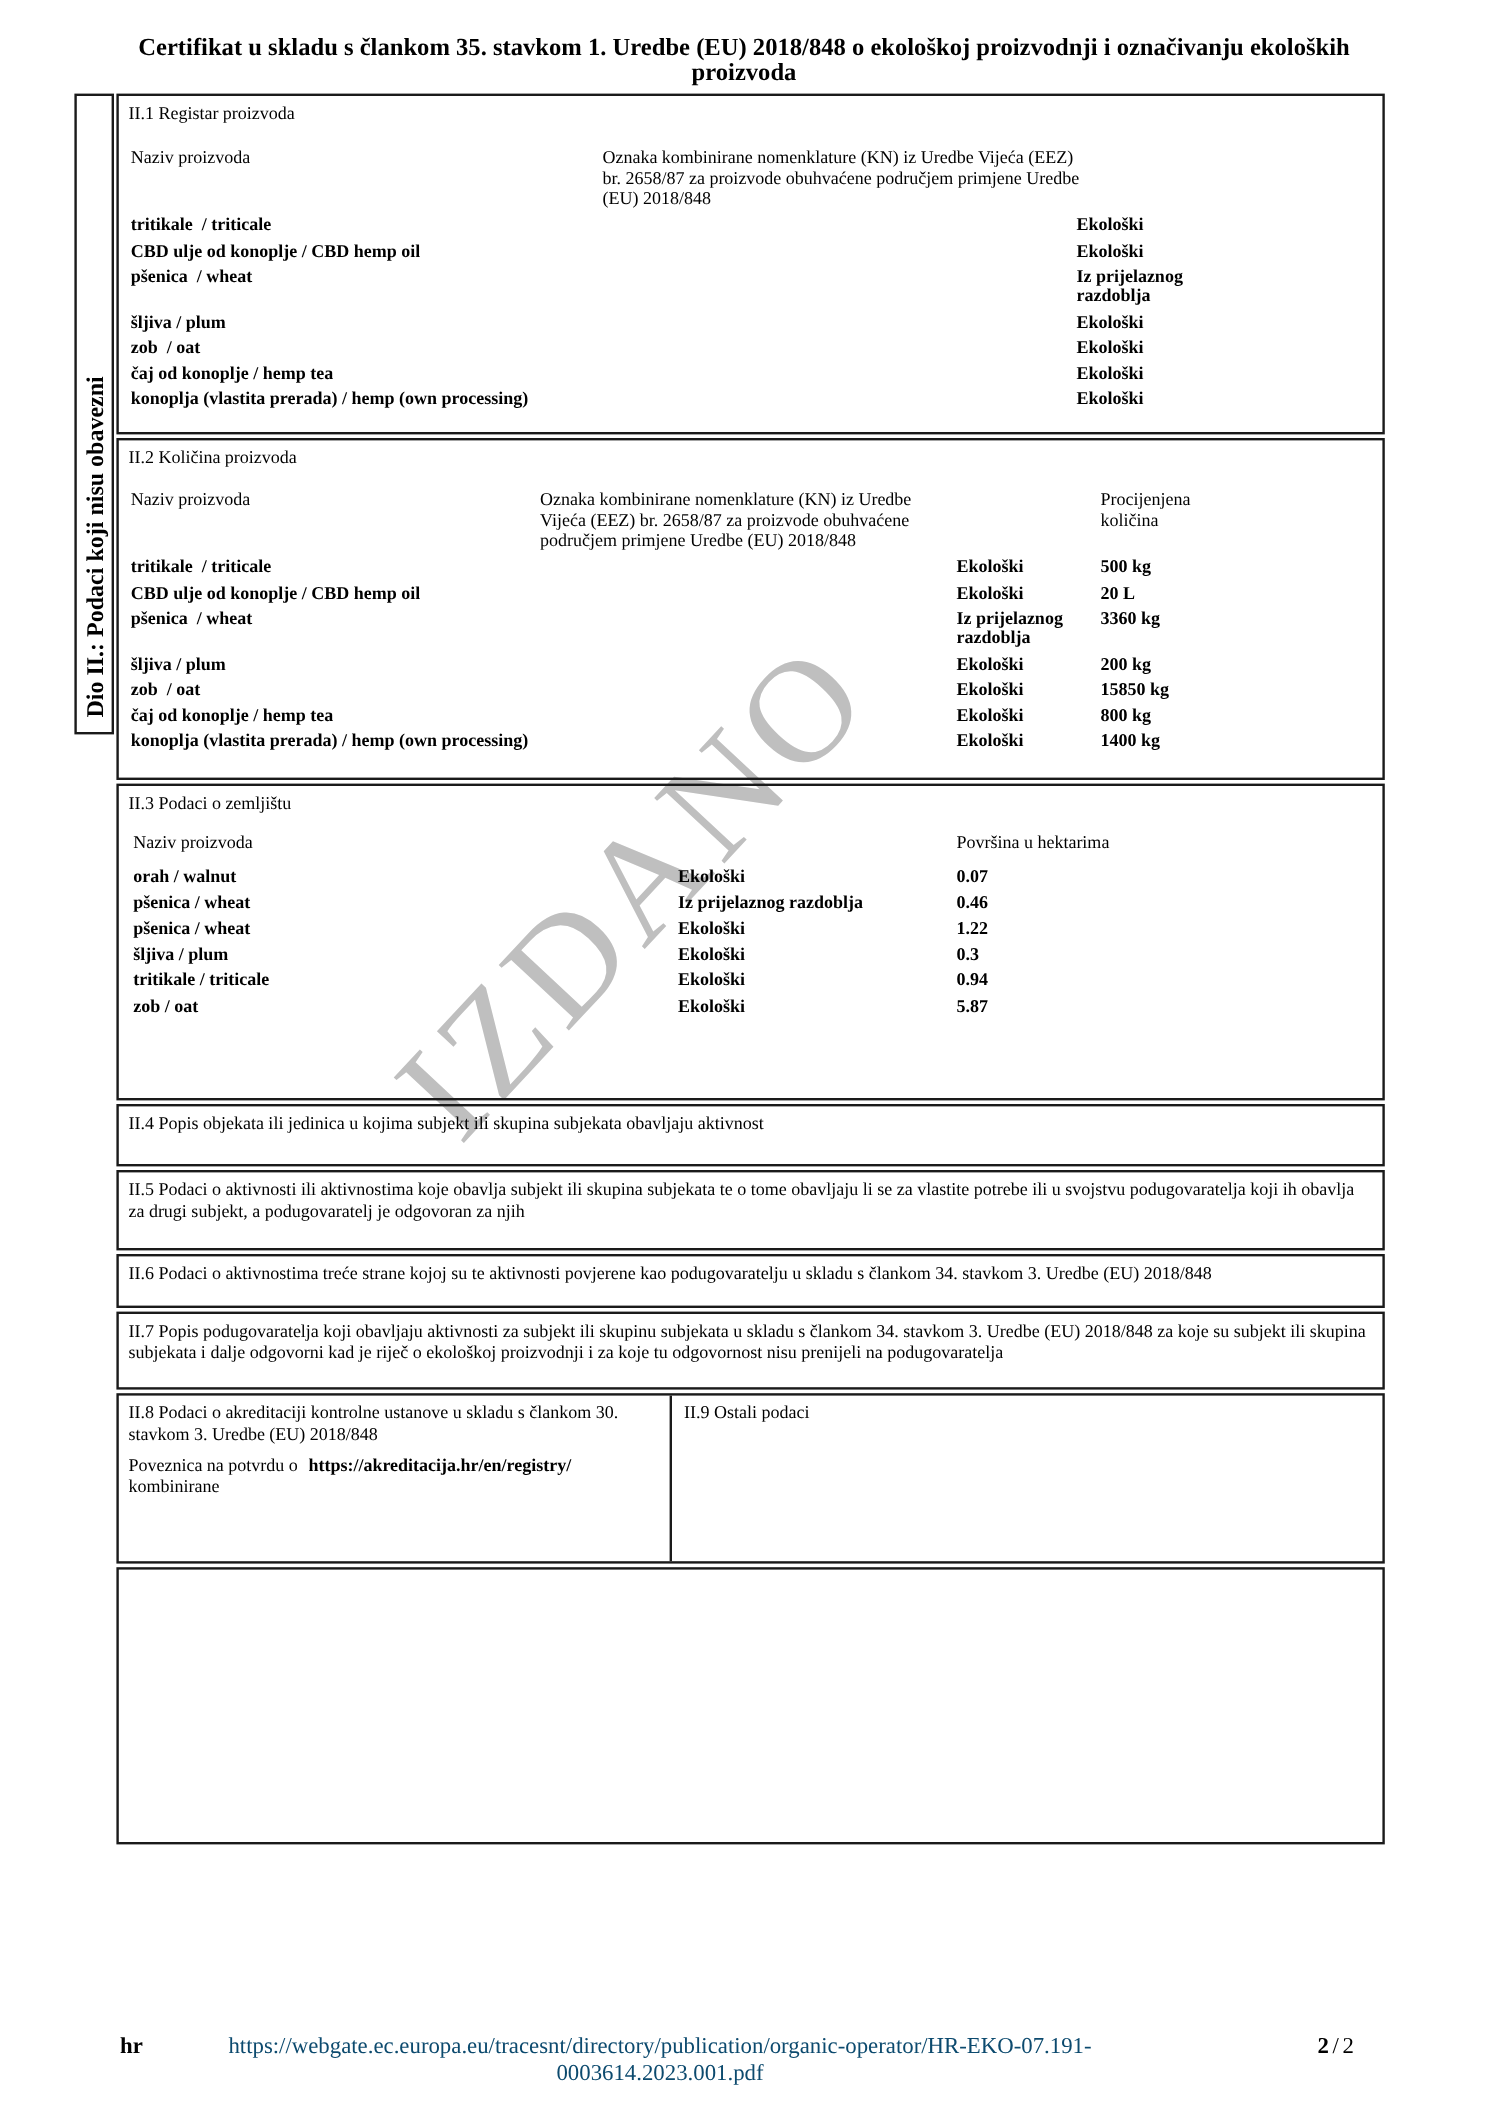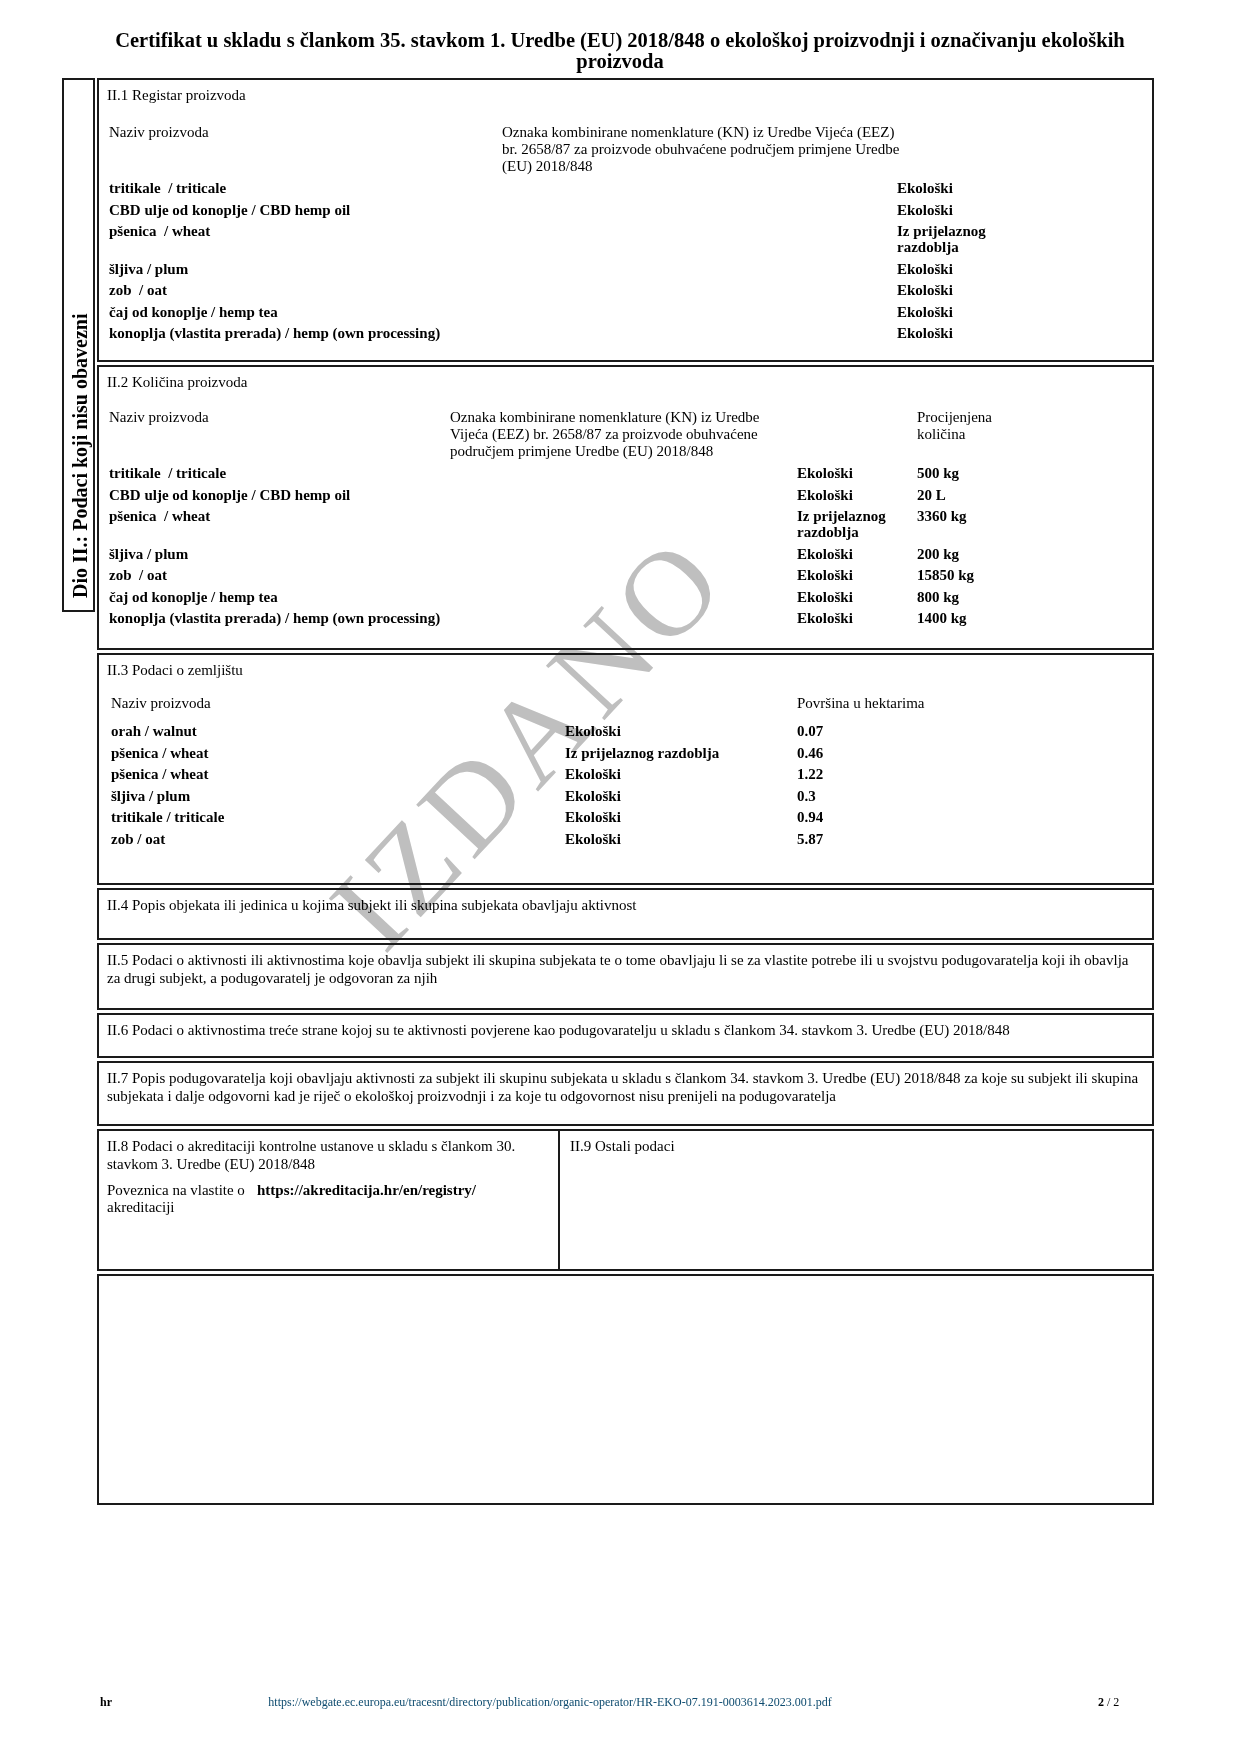--- a/index.html
+++ b/index.html
@@ -15,32 +15,32 @@
   .flow-title{position:static;display:block;padding:6px 8px 0 8px;line-height:18px;}
   .hdr{position:absolute;line-height:17px;}
   .rows{position:absolute;}
   .prow{display:grid;margin-bottom:5.5px;line-height:16px;font-weight:bold;}
   .g1{grid-template-columns:788px 120px auto;}
   .g2{grid-template-columns:688px 120px auto;}
   .g3{grid-template-columns:454px 232px auto;}
   .pname{white-space:pre-wrap;}
   .h-ii1{height:284px;}
   .h-ii2{height:285px;}
-  .h-ii3{height:232px;}
+  .h-ii3{height:264px;}
   .h-ii4{height:52px;}
   .h-ii5{height:67px;}
   .h-ii6{height:45px;}
   .h-ii7{height:65px;}
   .h-ii89{height:142px;}
   .h-empty{height:231px;}
   .cell-left{position:absolute;left:0;top:0;bottom:0;width:461px;border-right:2px solid #1a1a1a;padding:6px 8px;box-sizing:border-box;}
   .cell-right{position:absolute;left:463px;top:0;bottom:0;right:0;padding:6px 8px;box-sizing:border-box;}
   .field{display:grid;grid-template-columns:150px auto;margin-top:9px;line-height:17px;}
   .field .val{font-weight:bold;}
-  .footer{position:absolute;left:0;top:1695px;width:1140px;height:20px;font-size:12px;z-index:2;}
+  .footer{position:absolute;left:0;top:1695px;width:1140px;height:20px;font-size:19px;z-index:2;}
   .footer .lang{position:absolute;left:100px;font-weight:bold;}
   .footer .url{position:absolute;left:120px;right:160px;text-align:center;}
   .footer .pg{position:absolute;left:1098px;}
   .footer .pg .cur{font-weight:bold;}
   .footer .pg .sep{padding:0 3px;}
 </style>
 </head>
 <body>
 
 <div class="page">
@@ -186,21 +186,21 @@
     </div>
 
     <div class="sec h-ii7">
       <span class="flow-title">II.7 Popis podugovaratelja koji obavljaju aktivnosti za subjekt ili skupinu subjekata u skladu s člankom 34. stavkom 3. Uredbe (EU) 2018/848 za koje su subjekt ili skupina subjekata i dalje odgovorni kad je riječ o ekološkoj proizvodnji i za koje tu odgovornost nisu prenijeli na podugovaratelja</span>
     </div>
 
     <div class="sec h-ii89">
       <div class="cell-left">
         <div style="line-height:18px;">II.8 Podaci o akreditaciji kontrolne ustanove u skladu s člankom 30. stavkom 3. Uredbe (EU) 2018/848</div>
         <div class="field">
-          <span>Poveznica na vlastite o akreditaciji</span>
+          <span>Poveznica na potvrdu o kombinirane</span>
           <span class="val">https://akreditacija.hr/en/registry/</span>
         </div>
       </div>
       <div class="cell-right">
         <div style="line-height:18px;">II.9 Ostali podaci</div>
       </div>
     </div>
 
     <div class="sec h-empty"></div>
 

